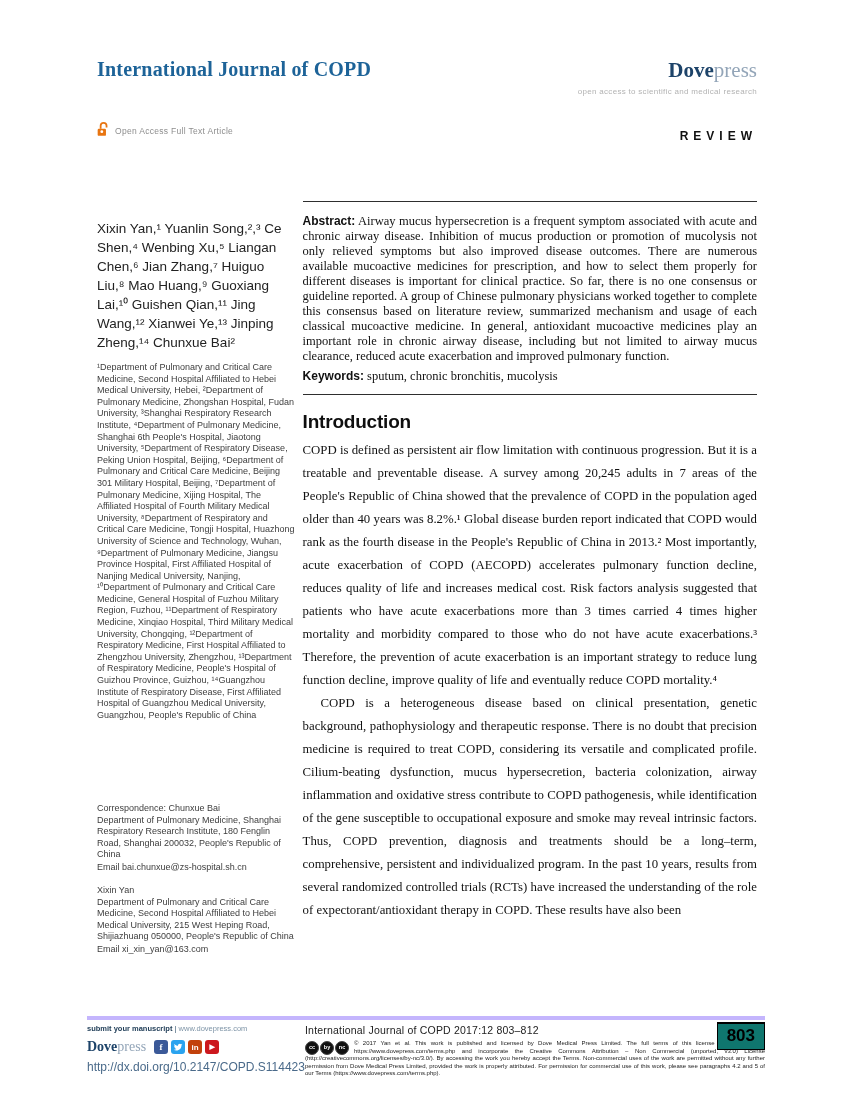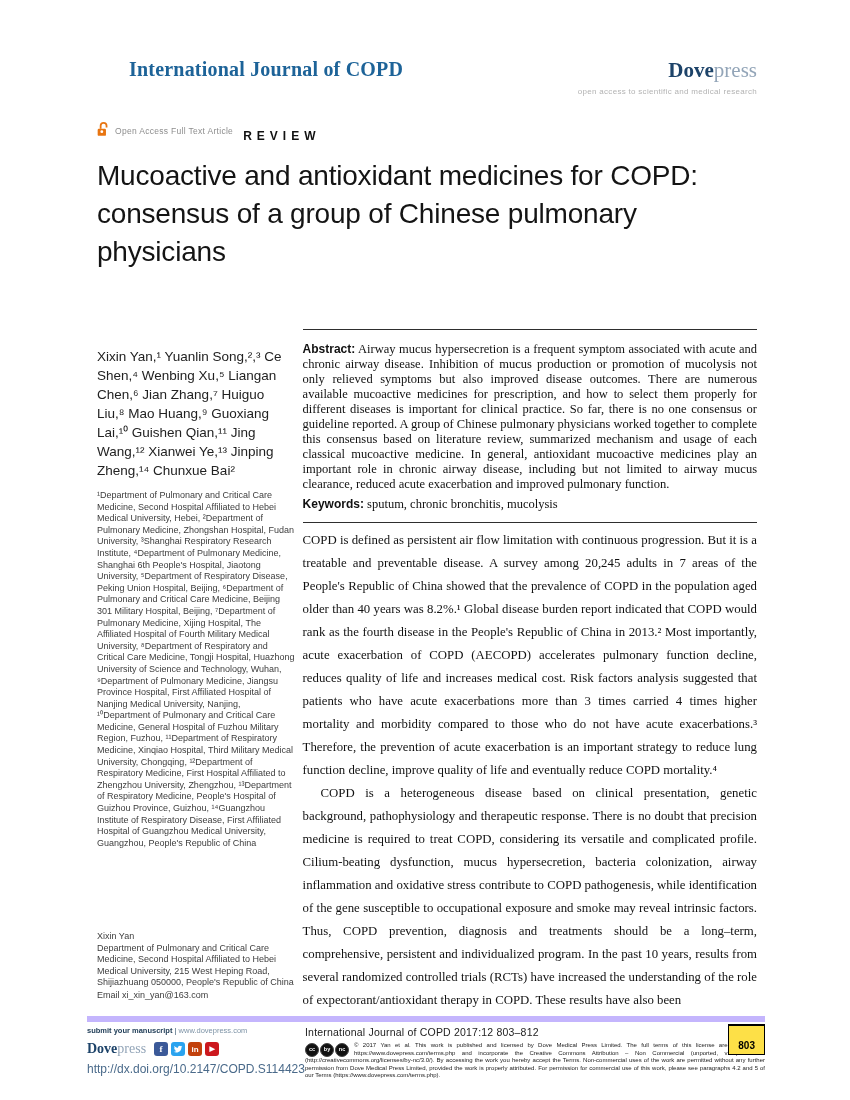--- a/index.html
+++ b/index.html
@@ -2,29 +2,29 @@
 <html><head>
 <meta charset="utf-8">
 <style>
   * { margin:0; padding:0; box-sizing:border-box; }
   html,body { background:#ffffff; }
   body { width:850px; height:1100px; position:relative; font-family:"Liberation Sans", sans-serif; color:#1a1a1a; }
   .page { position:absolute; left:0; top:0; width:850px; height:1100px; overflow:hidden; }
   .content { position:absolute; left:97px; top:58px; width:660px; }
 
   
-  .hdr-row { display:flex; justify-content:space-between; align-items:flex-start;margin-left:32px; }
+  .hdr-row { display:flex; justify-content:space-between; align-items:flex-start; }
   .journal-name { font-family:"Liberation Serif", serif; font-weight:bold; font-size:20px; color:#1d6398; letter-spacing:.2px; }
   .dove-block { text-align:right; }
   .dove-logo { font-family:"Liberation Serif", serif; font-size:21px; }
   .dove-logo .dove { color:#1d4369; font-weight:bold; }
   .dove-logo .press { color:#93a5b8; }
   .tagline { font-size:8px; color:#b3b3b3; margin-top:4px; letter-spacing:.3px; }
 
-  .oa-row { display:flex; align-items:center; margin-top:22px;gap:10px; }
+  .oa-row { display:flex; justify-content:space-between; align-items:center; margin-top:22px;gap:10px; }
   .oa-left { display:flex; align-items:center; gap:6px; }
   .oa-text { font-size:8.5px; color:#8d8d8d; letter-spacing:.3px; }
   .review-tag { font-size:12px; font-weight:600; letter-spacing:5px; color:#111;margin-top:11px; }
 
   .article-title { margin-top:14px; font-size:28px; line-height:38px; font-weight:400; color:#141414; width:640px; letter-spacing:-.2px; }
 
   
   .cols { display:flex; margin-top:0; }
   .col-left { width:200px; padding-top:76px; }
   .col-right { width:460px; margin-left:8px; padding-top:58px; }
@@ -40,41 +40,41 @@
   .abstract-p { font-family:"Liberation Serif", serif; font-size:12.5px; line-height:15px; text-align:justify; color:#111; }
   .inline-label { font-family:"Liberation Sans", sans-serif; font-weight:bold; font-size:12px; }
   .keywords-p { margin-top:3px; font-family:"Liberation Serif", serif; font-size:12.5px; line-height:19px; color:#111; }
   .rule-bottom { margin-top:8px; }
 
   .section-h { margin-top:16px; font-size:19px; font-weight:bold; color:#0f0f0f; letter-spacing:-.2px; }
   .body-p { font-family:Liberation Serif, serif; font-size:12.8px; line-height:23px; text-align:justify; color:#111; margin-top:6px; }
   .body-p.indent { margin-top:0; text-indent:18px; }
 
   
-  .footer { position:absolute; left:87px; top:1016px; width:678px; border-top:6px solid #c4b5fd; padding-top:4px; }
+  .footer { position:absolute; left:87px; top:1016px; width:678px; border-top:4px solid #c4b5fd; padding-top:4px; }
   .footer-flex { display:flex; }
   .f-left { width:218px; }
   .submit-line { font-size:7.5px; color:#33536d; }
   .submit-line .b { font-weight:bold; color:#23405a; }
   .submit-line .url { color:#7d93a6; }
   .dove-social-row { display:flex; align-items:center; gap:8px; margin-top:6px; }
   .dove-mini { font-family:"Liberation Serif", serif; font-size:14px; }
   .dove-mini .dove { color:#1d4369; font-weight:bold; }
   .dove-mini .press { color:#93a5b8; }
   .social-icons { display:flex; gap:3px; }
   .sic { width:14px; height:14px; border-radius:3px; color:#fff; font-size:9px; font-weight:bold; display:flex; align-items:center; justify-content:center; }
   .sic.fb { background:#3b5998; font-family:"Liberation Serif", serif; }
   .sic.tw { background:#2aa3ef; }
   .sic.li { background:#c2410c; font-size:8px; }
   .sic.yt { background:#cc181e; font-size:7px; }
   .doi-line { margin-top:5px; font-size:12px; color:#4a6a8a; }
 
   .f-right { flex:1; position:relative; padding-right:0; }
   .cite-line { font-size:10.5px; color:#222; letter-spacing:.2px; padding-right:60px; }
-  .page-box { position:absolute; right:0; top:-2px; border:1px solid #000; border-top-width:2px; padding:14px 9px 3px; font-size:10px; font-weight:bold; color:#000; background:#fde047; }
+  .page-box { position:absolute; right:0; top:-2px; border:1px solid #000; border-top-width:2px; padding:2px 9px 3px; font-size:17px; font-weight:bold; color:#000; background:#0f766e; }
   .license { margin-top:4px; font-size:6px; line-height:7.6px; color:#222; text-align:justify; padding-right:0; }
   .cc-badge { float:left; margin-right:5px; margin-top:1px; display:flex; gap:1px; }
   .cc-circle { width:14px; height:14px; border-radius:50%; background:#111; color:#fff; font-size:5.5px; font-weight:bold; display:flex; align-items:center; justify-content:center; border:1px solid #444; }
 </style>
 </head>
 <body>
 
 <div class="page">
   <div class="content">
 
@@ -93,44 +93,49 @@
             <path d="M6 13 V8 a5 5 0 0 1 10 0 v3" fill="none" stroke="#e87511" stroke-width="3"></path>
             <rect x="1" y="13" width="14" height="12" rx="2" fill="#e87511"></rect>
             <circle cx="8" cy="18" r="2.4" fill="#ffffff"></circle>
           </svg>
         </span>
         <span class="oa-text">Open Access Full Text Article</span>
       </div>
       <div class="review-tag">REVIEW</div>
     </div>
 
-    <h1 class="article-title">Mucoactive and antioxidant medicines for COPD: consensus of a group of Chinese pulmonary physicians</h1>
 
     <div class="cols">
       <div class="col-left">
         <div class="authors">Xixin Yan,¹ Yuanlin Song,²,³ Ce Shen,⁴ Wenbing Xu,⁵ Liangan Chen,⁶ Jian Zhang,⁷ Huiguo Liu,⁸ Mao Huang,⁹ Guoxiang Lai,¹⁰ Guishen Qian,¹¹ Jing Wang,¹² Xianwei Ye,¹³ Jinping Zheng,¹⁴ Chunxue Bai²</div>
         <div class="affiliations">¹Department of Pulmonary and Critical Care Medicine, Second Hospital Affiliated to Hebei Medical University, Hebei, ²Department of Pulmonary Medicine, Zhongshan Hospital, Fudan University, ³Shanghai Respiratory Research Institute, ⁴Department of Pulmonary Medicine, Shanghai 6th People's Hospital, Jiaotong University, ⁵Department of Respiratory Disease, Peking Union Hospital, Beijing, ⁶Department of Pulmonary and Critical Care Medicine, Beijing 301 Military Hospital, Beijing, ⁷Department of Pulmonary Medicine, Xijing Hospital, The Affiliated Hospital of Fourth Military Medical University, ⁸Department of Respiratory and Critical Care Medicine, Tongji Hospital, Huazhong University of Science and Technology, Wuhan, ⁹Department of Pulmonary Medicine, Jiangsu Province Hospital, First Affiliated Hospital of Nanjing Medical University, Nanjing, ¹⁰Department of Pulmonary and Critical Care Medicine, General Hospital of Fuzhou Military Region, Fuzhou, ¹¹Department of Respiratory Medicine, Xinqiao Hospital, Third Military Medical University, Chongqing, ¹²Department of Respiratory Medicine, First Hospital Affiliated to Zhengzhou University, Zhengzhou, ¹³Department of Respiratory Medicine, People's Hospital of Guizhou Province, Guizhou, ¹⁴Guangzhou Institute of Respiratory Disease, First Affiliated Hospital of Guangzhou Medical University, Guangzhou, People's Republic of China</div>
 
         <div class="correspondence">
+          <div class="corr-block">
+            <div>Correspondence: Chunxue Bai</div>
+            <div>Department of Pulmonary Medicine, Shanghai Respiratory Research Institute, 180 Fenglin Road, Shanghai 200032, People's Republic of China</div>
+            <div class="corr-email">Email bai.chunxue@zs-hospital.sh.cn</div>
+          </div>
           <div class="corr-block">
             <div>Xixin Yan</div>
             <div>Department of Pulmonary and Critical Care Medicine, Second Hospital Affiliated to Hebei Medical University, 215 West Heping Road, Shijiazhuang 050000, People's Republic of China</div>
             <div class="corr-email">Email xi_xin_yan@163.com</div>
           </div>
         </div>
       </div>
 
       <div class="col-right">
         <div class="rule"></div>
         <div class="abstract-box">
           <p class="abstract-p"><span class="inline-label">Abstract:</span><span> Airway mucus hypersecretion is a frequent symptom associated with acute and chronic airway disease. Inhibition of mucus production or promotion of mucolysis not only relieved symptoms but also improved disease outcomes. There are numerous available mucoactive medicines for prescription, and how to select them properly for different diseases is important for clinical practice. So far, there is no one consensus or guideline reported. A group of Chinese pulmonary physicians worked together to complete this consensus based on literature review, summarized mechanism and usage of each classical mucoactive medicine. In general, antioxidant mucoactive medicines play an important role in chronic airway disease, including but not limited to airway mucus clearance, reduced acute exacerbation and improved pulmonary function.</span></p>
           <p class="keywords-p"><span class="inline-label">Keywords:</span><span> sputum, chronic bronchitis, mucolysis</span></p>
         </div>
         <div class="rule rule-bottom"></div>
 
+        <h2 class="section-h">Introduction</h2>
         <p class="body-p">COPD is defined as persistent air flow limitation with continuous progression. But it is a treatable and preventable disease. A survey among 20,245 adults in 7 areas of the People's Republic of China showed that the prevalence of COPD in the population aged older than 40 years was 8.2%.¹ Global disease burden report indicated that COPD would rank as the fourth disease in the People's Republic of China in 2013.² Most importantly, acute exacerbation of COPD (AECOPD) accelerates pulmonary function decline, reduces quality of life and increases medical cost. Risk factors analysis suggested that patients who have acute exacerbations more than 3 times carried 4 times higher mortality and morbidity compared to those who do not have acute exacerbations.³ Therefore, the prevention of acute exacerbation is an important strategy to reduce lung function decline, improve quality of life and eventually reduce COPD mortality.⁴</p>
         <p class="body-p indent">COPD is a heterogeneous disease based on clinical presentation, genetic background, pathophysiology and therapeutic response. There is no doubt that precision medicine is required to treat COPD, considering its versatile and complicated profile. Cilium-beating dysfunction, mucus hypersecretion, bacteria colonization, airway inflammation and oxidative stress contribute to COPD pathogenesis, while identification of the gene susceptible to occupational exposure and smoke may reveal intrinsic factors. Thus, COPD prevention, diagnosis and treatments should be a long–term, comprehensive, persistent and individualized program. In the past 10 years, results from several randomized controlled trials (RCTs) have increased the understanding of the role of expectorant/antioxidant therapy in COPD. These results have also been</p>
       </div>
     </div>
   </div>
 
   <div class="footer">
     <div class="footer-flex">
       <div class="f-left">
         <div class="submit-line"><span class="b">submit your manuscript</span><span> | </span><span class="url">www.dovepress.com</span></div>

